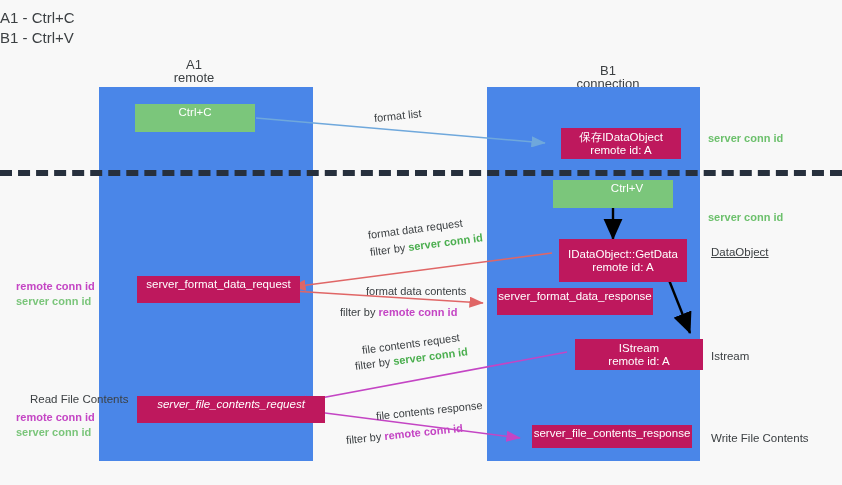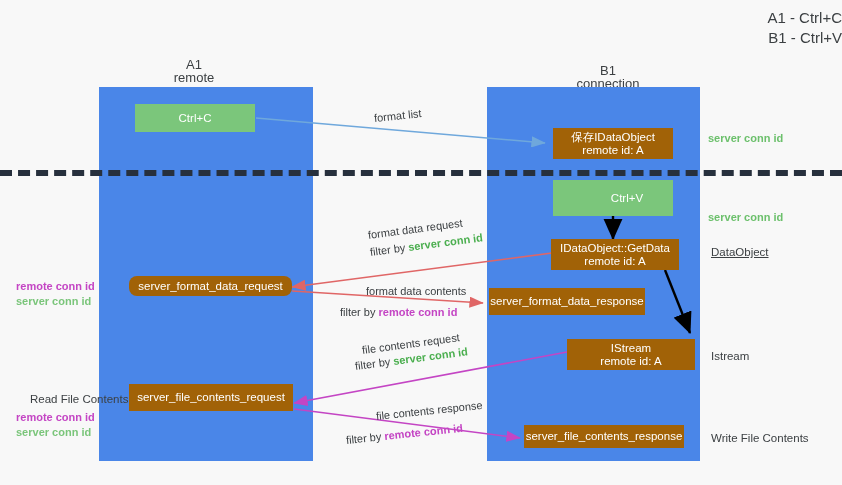--- a/index.html
+++ b/index.html
@@ -9,50 +9,50 @@
     font-family:"Liberation Sans","DejaVu Sans",sans-serif;
     overflow:hidden;
     position:relative;
   }
   #stage{position:absolute;left:0;top:0;width:842px;height:485px;}
 
   .abs{position:absolute;}
 
   
   .title{
-    left:0;top:8px;width:842px;text-align:right;
+    left:0;top:8px;width:842px;text-align:left;
     font-size:15px;color:#3c4043;line-height:20px;
   }
 
   
   .colhead{
     font-size:13px;color:#3c4043;text-align:center;line-height:13px;
   }
 
   
   .lane{background:#4a86e8;}
 
   
   .dashline{
     left:0;top:170px;width:842px;height:0;
     border-top:6px dashed #27303d;
   }
 
   
   .node{
     box-sizing:border-box;
-    display:flex;align-items:center;justify-content:center;
+    display:flex;justify-content:center;
     text-align:center;
     color:#ffffff;
     font-size:11.5px;
     line-height:13px;
     padding:2px 4px;
   }
   .node.green{background:#7bc67b;}
-  .node.orange{background:#a16207;}
+  .node.orange{background:#be185d;margin-left:8px;}
 
   
   .edgelabel{
     font-size:11px;color:#3c4043;white-space:nowrap;
     line-height:14px;
   }
   .edgelabel.rot-neg{transform:rotate(-7.5deg);transform-origin:left center;}
   .edgelabel.rot-neg5{transform:rotate(-6deg);transform-origin:left center;}
   .green-t{color:#4caf50;font-weight:bold;}
   .purple-t{color:#c445c4;font-weight:bold;}
@@ -118,38 +118,38 @@
 
     <line x1="294" y1="409" x2="520" y2="438" stroke="#c445c4" stroke-width="1.6" marker-end="url(#ah-purple)"></line>
   </svg>
 
   <div class="abs dashline"></div>
 
   <div class="abs node green" style="left:135px;top:104px;width:120px;height:28px;">
     <span>Ctrl+C</span>
   </div>
 
-  <div class="abs node orange" style="left:129px;top:276px;width:163px;height:20px;border-radius:8px;">
+  <div class="abs node orange" style="left:129px;top:276px;width:163px;height:27px;">
     <span>server_format_data_request</span>
   </div>
 
-  <div class="abs node orange" style="left:129px;top:384px;width:164px;height:27px;">
+  <div class="abs node orange" style="left:129px;top:396px;width:188px;height:27px;font-style:italic;">
     <span>server_file_contents_request</span>
   </div>
 
   <div class="abs node orange" style="left:553px;top:128px;width:120px;height:31px;flex-direction:column;">
     <span>保存IDataObject</span>
     <span>remote id: A</span>
   </div>
 
-  <div class="abs node green" style="left:553px;top:180px;width:120px;height:36px;padding-left:32px;">
+  <div class="abs node green" style="left:553px;top:180px;width:120px;height:28px;padding-left:32px;">
     <span>Ctrl+V</span>
   </div>
 
-  <div class="abs node orange" style="left:551px;top:239px;width:128px;height:31px;flex-direction:column;">
+  <div class="abs node orange" style="left:551px;top:239px;width:128px;height:43px;flex-direction:column;">
     <span>IDataObject::GetData</span>
     <span>remote id: A</span>
   </div>
 
   <div class="abs node orange" style="left:489px;top:288px;width:156px;height:27px;">
     <span>server_format_data_response</span>
   </div>
 
   <div class="abs node orange" style="left:567px;top:339px;width:128px;height:31px;flex-direction:column;">
     <span>IStream</span>

